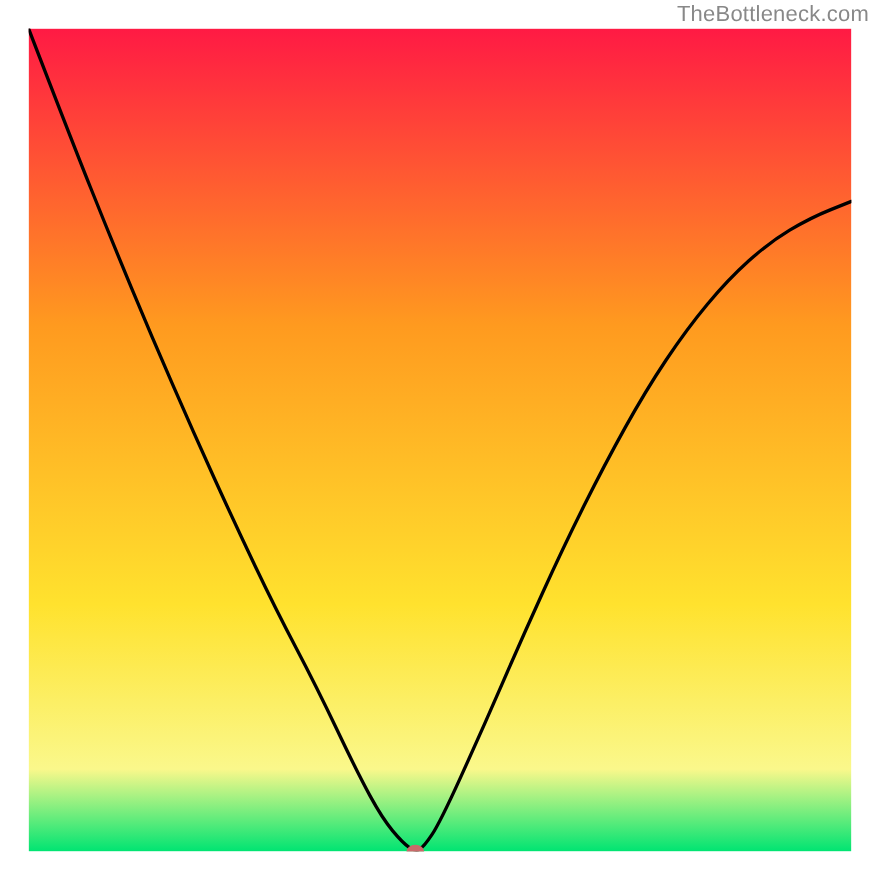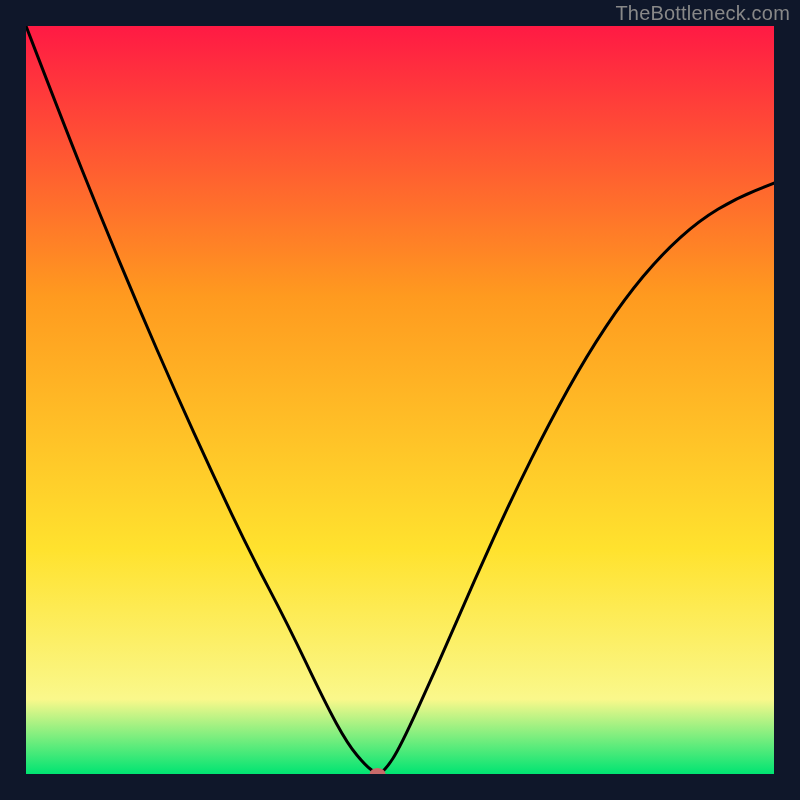--- a/index.html
+++ b/index.html
@@ -8,21 +8,21 @@
     width: 800px;
     height: 800px;
     background: #000;
     font-family: Arial, Helvetica, sans-serif;
     overflow: hidden;
   }
   .frame {
     position: relative;
     width: 800px;
     height: 800px;
-    background: #0f172a;
+    background: #ffffff;
   }
   .watermark {
     position: absolute;
     top: 2px;
     right: 10px;
     color: #888;
     font-size: 20px;
     font-weight: 500;
     letter-spacing: 0.2px;
     z-index: 10;

